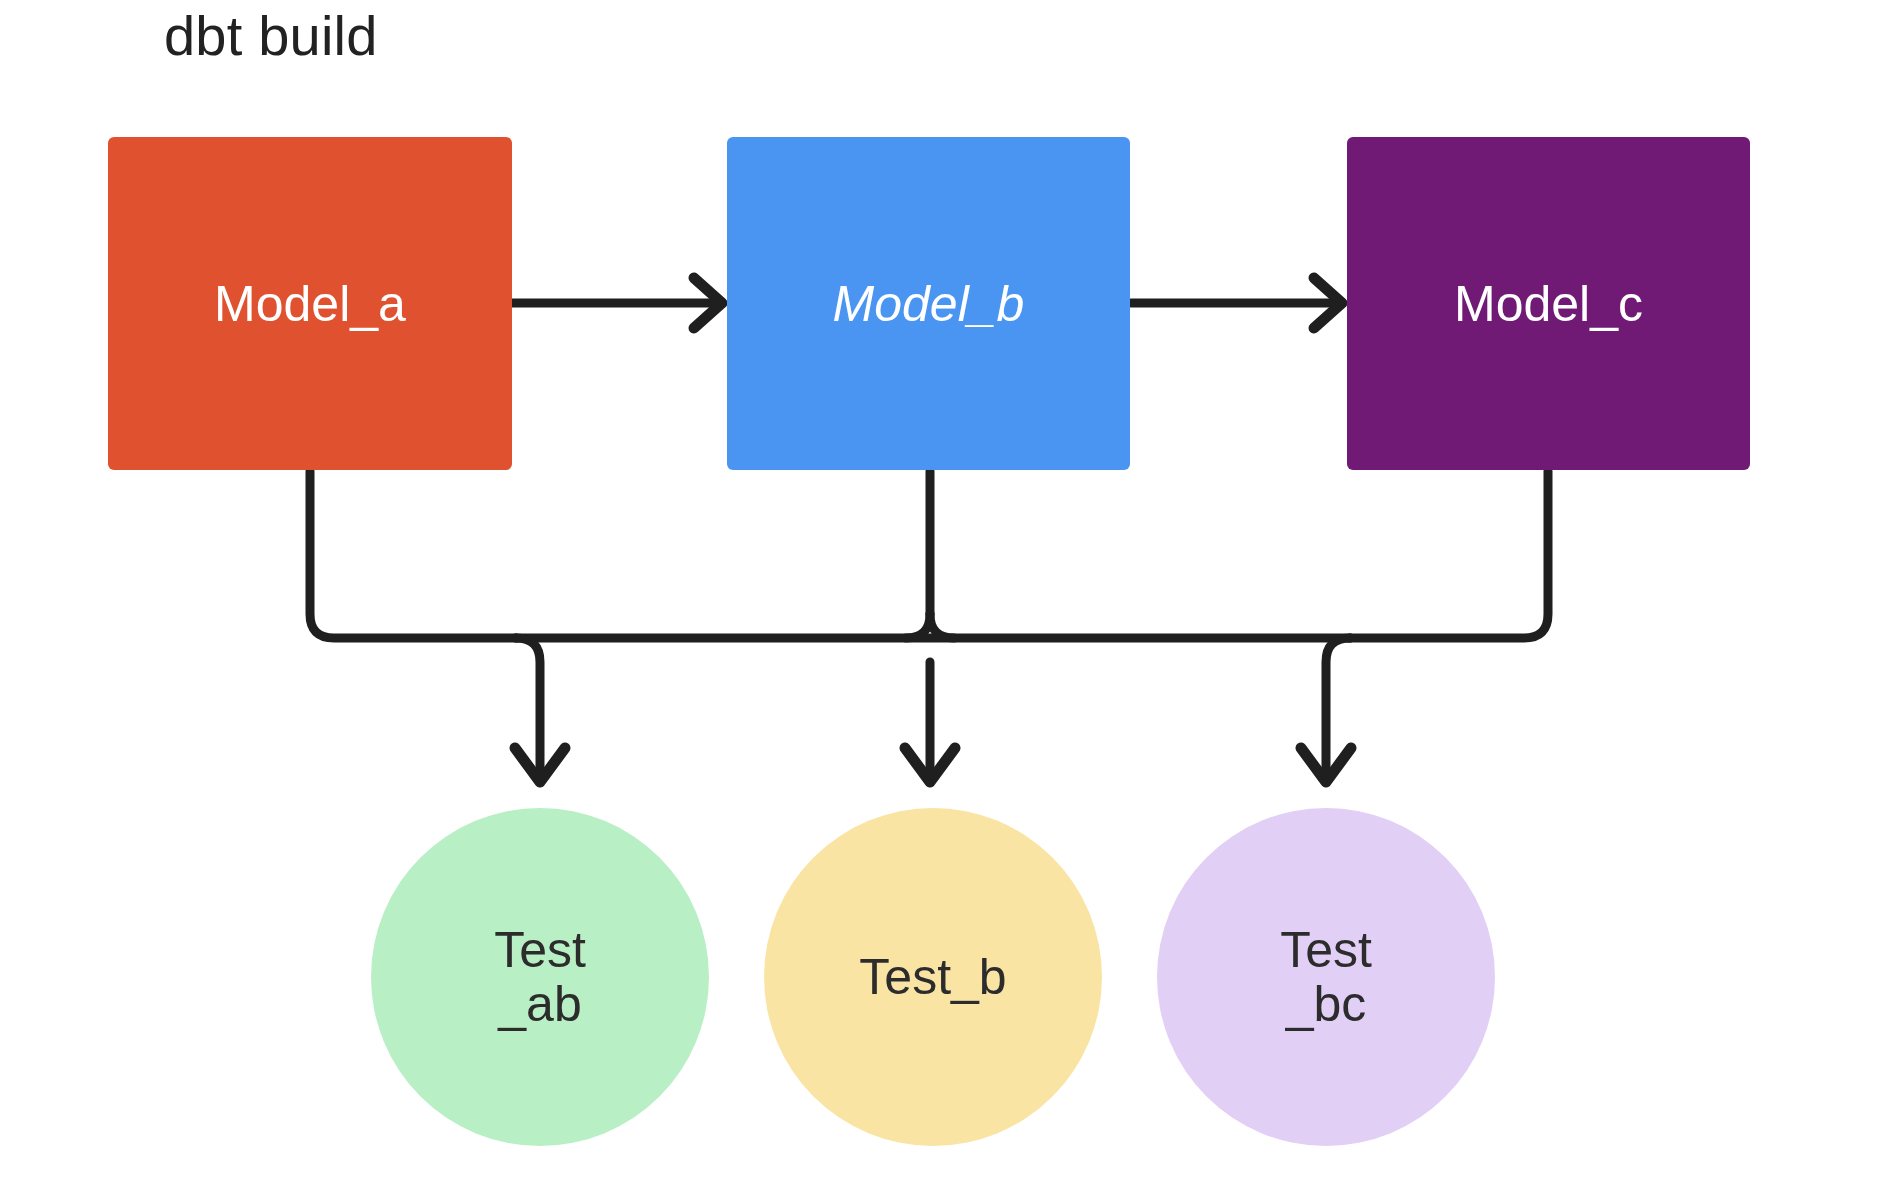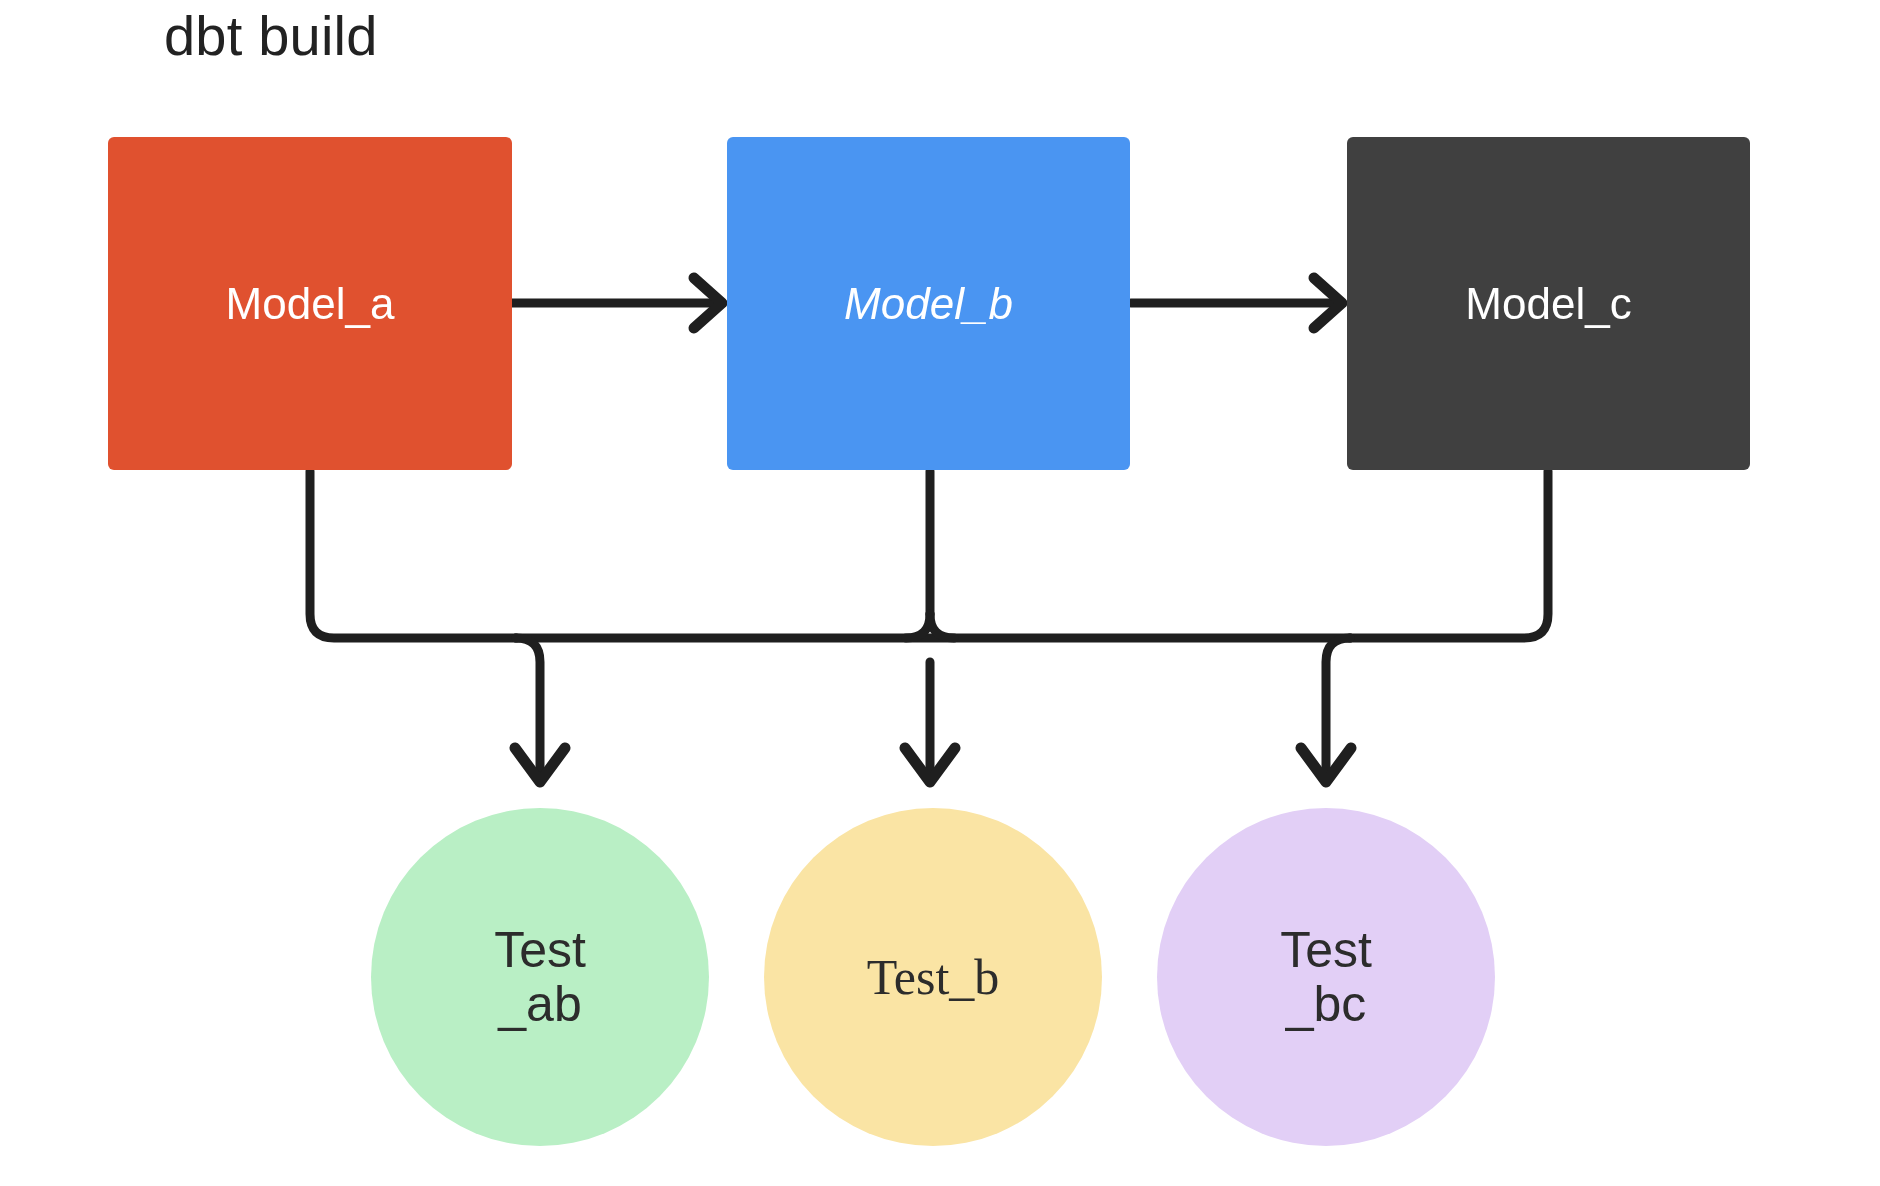--- a/index.html
+++ b/index.html
@@ -37,47 +37,47 @@
   }
   .model-box {
     position: absolute;
     display: flex;
     align-items: center;
     justify-content: center;
     border-radius: 6px;
     box-sizing: border-box;
   }
   .model-box .model-label {
-    font-size: 44px;
+    font-size: 50px;
     line-height: 58px;
     color: #ffffff;
     white-space: nowrap;
     text-align: center;
   }
   #model-a { left: 108px;  top: 137px; width: 404px; height: 333px; background: #e0512f; }
   #model-b { left: 727px;  top: 137px; width: 403px; height: 333px; background: #4a95f2; font-style: italic; }
-  #model-c { left: 1347px; top: 137px; width: 403px; height: 333px; background: #404040; }
+  #model-c { left: 1347px; top: 137px; width: 403px; height: 333px; background: #701a75; }
 
   .test-circle {
     position: absolute;
     display: flex;
     align-items: center;
     justify-content: center;
     border-radius: 50%;
     box-sizing: border-box;
   }
   .test-circle .test-label {
     font-size: 50px;
     line-height: 54px;
     color: #2c2c2c;
     text-align: center;
     white-space: pre-line;
   }
   #test-ab { left: 371px;  top: 808px; width: 338px; height: 338px; background: #b9efc5; }
-  #test-b  { left: 764px;  top: 808px; width: 338px; height: 338px; background: #fae4a4; font-family: Liberation Serif, serif; }
+  #test-b  { left: 764px;  top: 808px; width: 338px; height: 338px; background: #fae4a4; }
   #test-bc { left: 1157px; top: 808px; width: 338px; height: 338px; background: #e2cff6; }
   #test-b .test-label { line-height: 60px; }
 </style>
 </head>
 <body>
 
 <div id="canvas">
 
   <div class="diagram-title">dbt build</div>
 

